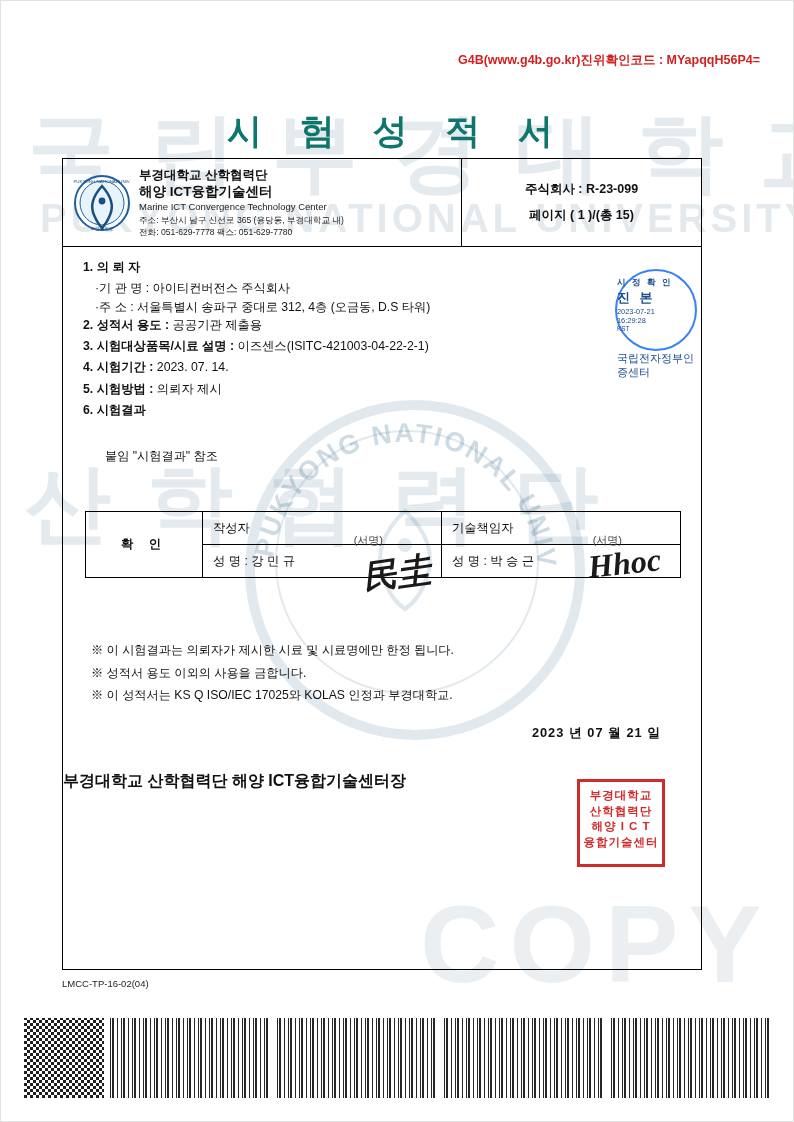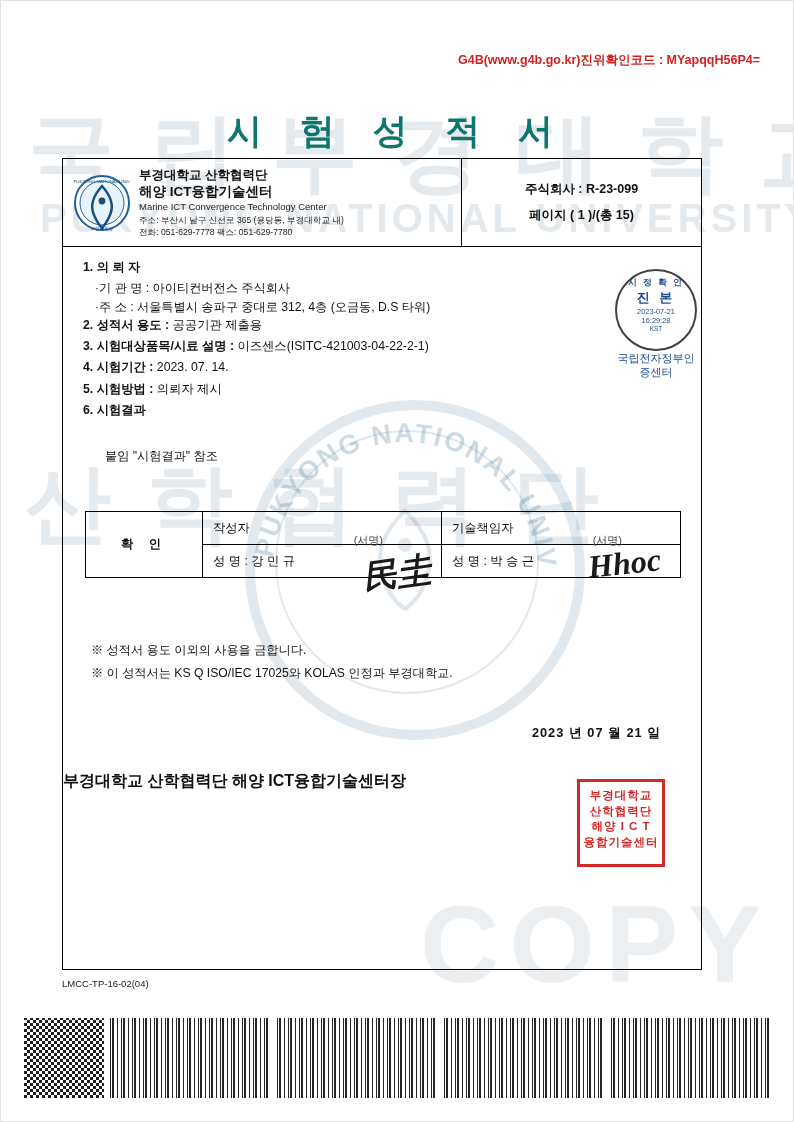--- a/index.html
+++ b/index.html
@@ -302,24 +302,24 @@
     letter-spacing: 0px;
   }
 
   
   .seal-verify {
     position: absolute;
     left: 552px;
     top: 110px;
     width: 82px;
     height: 82px;
-    border: 2px solid #404040;
+    border: 2px solid #3b82f6;
     border-radius: 50%;
     color: #1b4b8f;
-    text-align: center;
+    text-align: left;
     font-size: 8.5px;
     line-height: 1.25;
     box-sizing: border-box;
     padding-top: 6px;
     z-index: 4;
   }
   .seal-verify .sv-top {
     font-size: 8.6px;
     letter-spacing: 2px;
     font-weight: bold;
@@ -529,20 +529,21 @@
         <span>박 승 근</span>
         <span class="sign-mark">(서명)</span>
       </td>
     </tr>
   </tbody>
     </table>
   <div class="sig1">民圭</div>
   <div class="sig2">Hhoc</div>
 
   <div class="notes">
+    <div>※ 이 시험결과는 의뢰자가 제시한 시료 및 시료명에만 한정 됩니다.</div>
     <div>※ 성적서 용도 이외의 사용을 금합니다.</div>
     <div>※ 이 성적서는 KS Q ISO/IEC 17025와 KOLAS 인정과 부경대학교.</div>
   </div>
 
   <div class="date-line">2023 년   07 월   21 일</div>
   <div class="issuer">부경대학교 산학협력단 해양 ICT융합기술센터장</div>
 
   <div class="seal-verify">
     <div class="sv-top">시 정 확 인</div>
     <div class="sv-mid">진 본</div>

